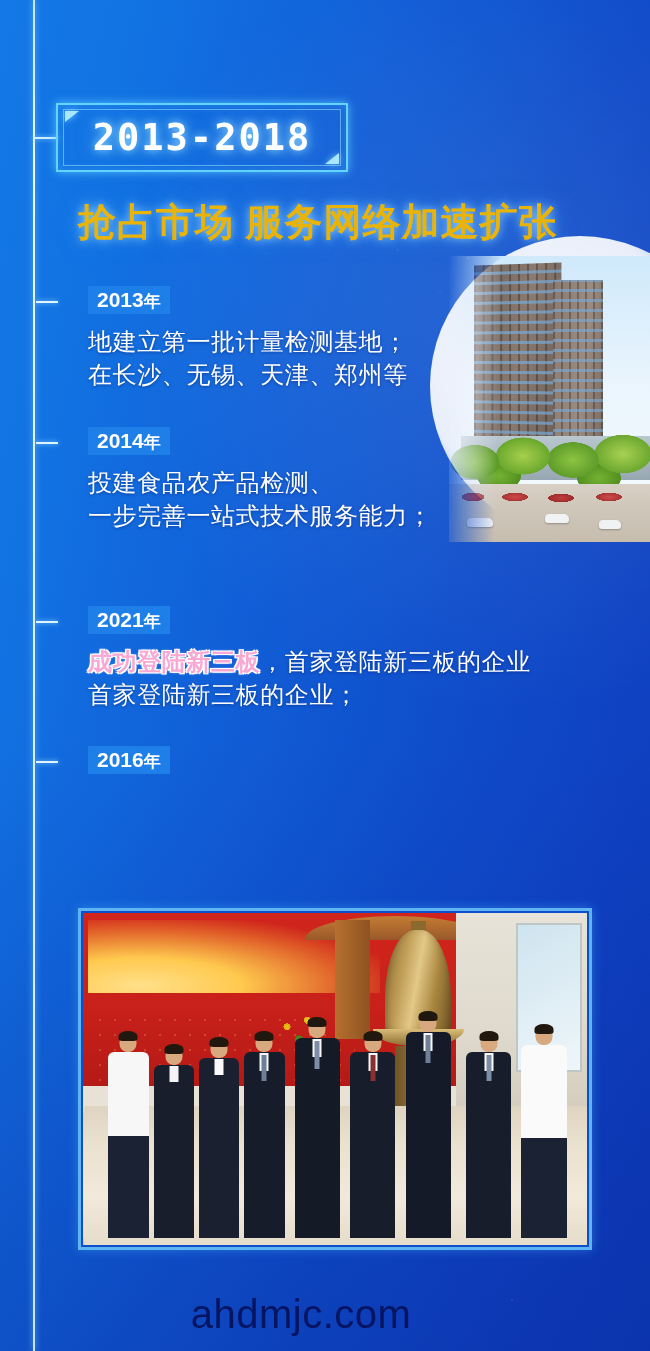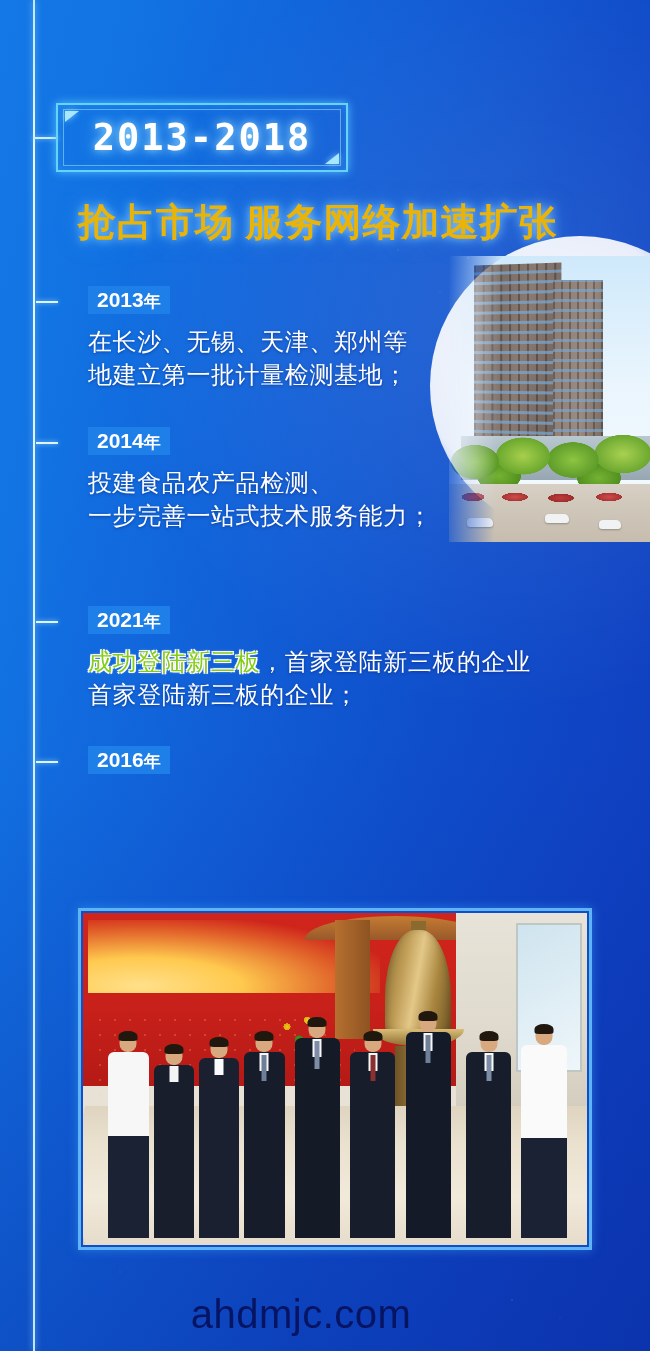--- a/index.html
+++ b/index.html
@@ -175,22 +175,22 @@
   .year-badge .suffix{ font-size:17px; font-weight:bold; }
   .entry-body{
     margin-top:11px;
     color:#ffffff;
     font-size:24px;
     line-height:1.38;
     letter-spacing:.6px;
     text-shadow:0 1px 3px rgba(4,30,110,.55);
   }
   .hl-red{
-    color:#84cc16;
-    font-weight:normal;
+    color:#f9a8d4;
+    font-weight:bold;
     text-shadow:
       -1.4px -1.4px 0 #fff, 1.4px -1.4px 0 #fff,
       -1.4px  1.4px 0 #fff, 1.4px  1.4px 0 #fff,
        0 0 3px #fff;
   }
 
   
   #photo-frame{
     position:absolute; left:78px; top:908px; width:514px; height:342px;
     border:3px solid #5fb4f4;
@@ -288,22 +288,22 @@
   <div id="bld-ground">
     <div class="bld-car" style="left:18px;top:34px;width:26px"></div>
     <div class="bld-car" style="left:96px;top:30px;width:24px"></div>
     <div class="bld-car" style="left:150px;top:36px;width:22px"></div>
   </div>
 </div>
 
 <div class="entry" style="top:286px">
   <div class="year-badge"><span>2013</span><span class="suffix">年</span></div>
   <div class="entry-body">
+    <div>地建立第一批计量检测基地；</div>
     <div>在长沙、无锡、天津、郑州等</div>
-    <div>地建立第一批计量检测基地；</div>
   </div>
 </div>
 
 <div class="entry" style="top:427px">
   <div class="year-badge"><span>2014</span><span class="suffix">年</span></div>
   <div class="entry-body">
     <div>投建食品农产品检测、</div>
     <div>一步完善一站式技术服务能力；</div>
   </div>
 </div>

